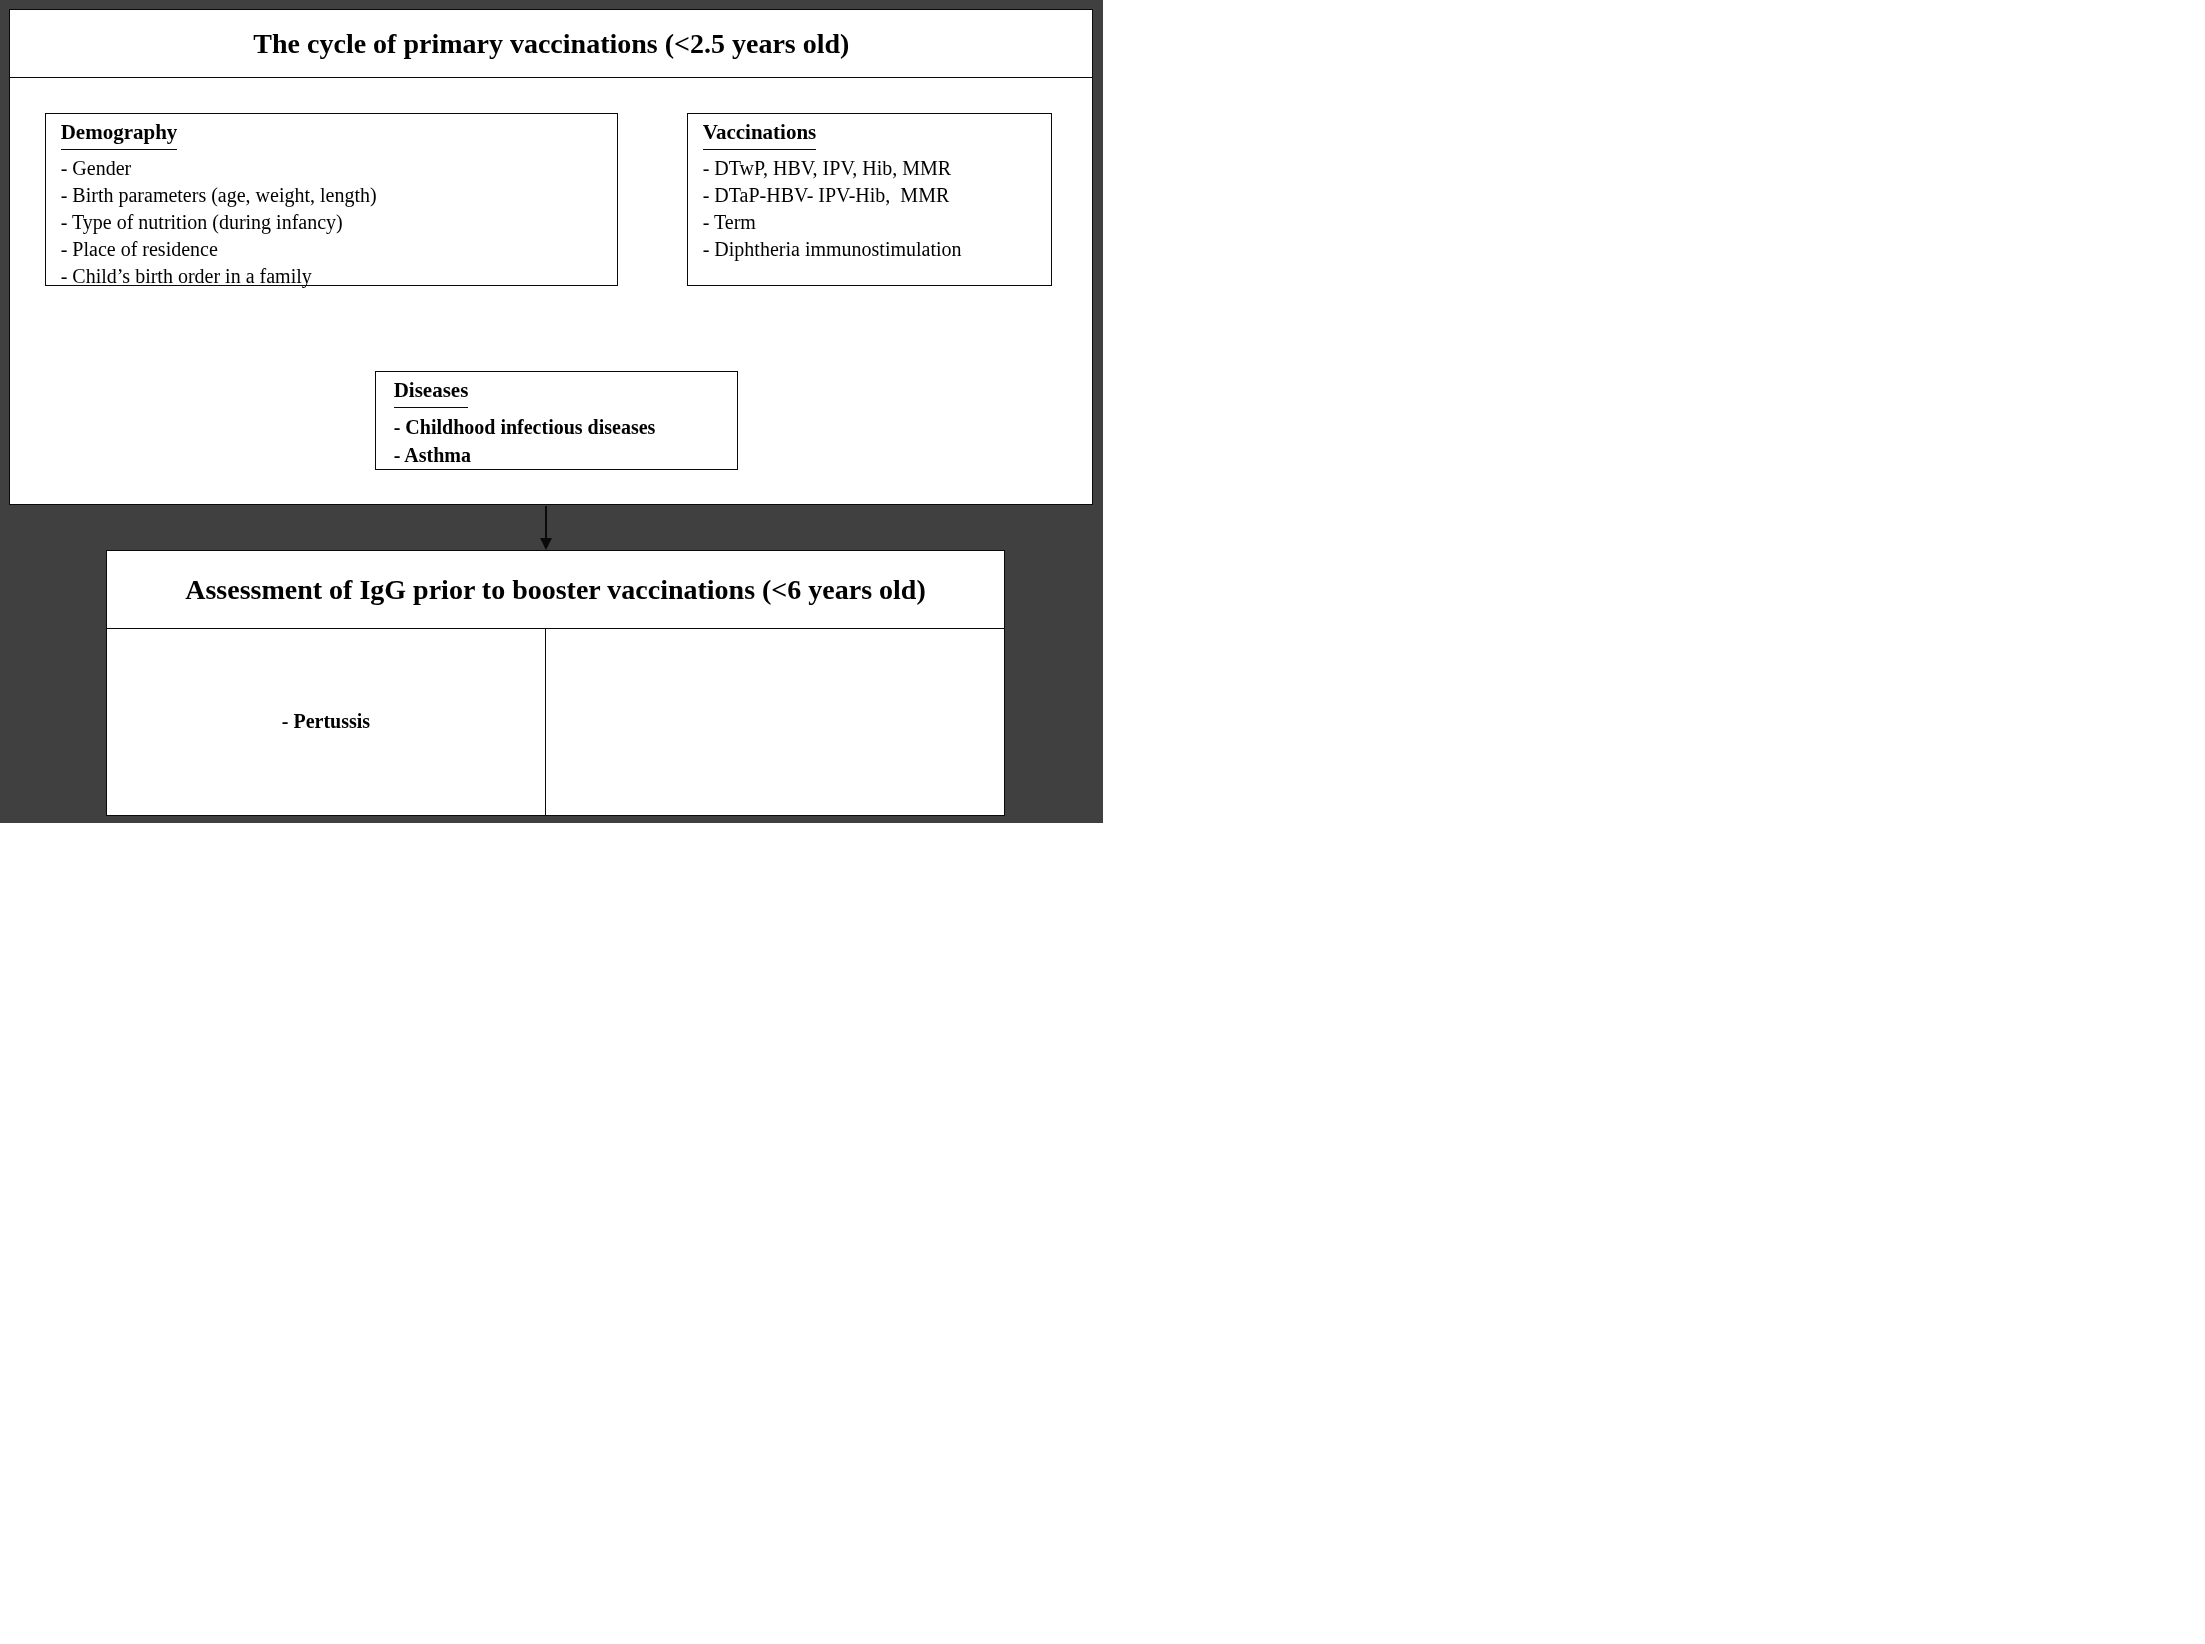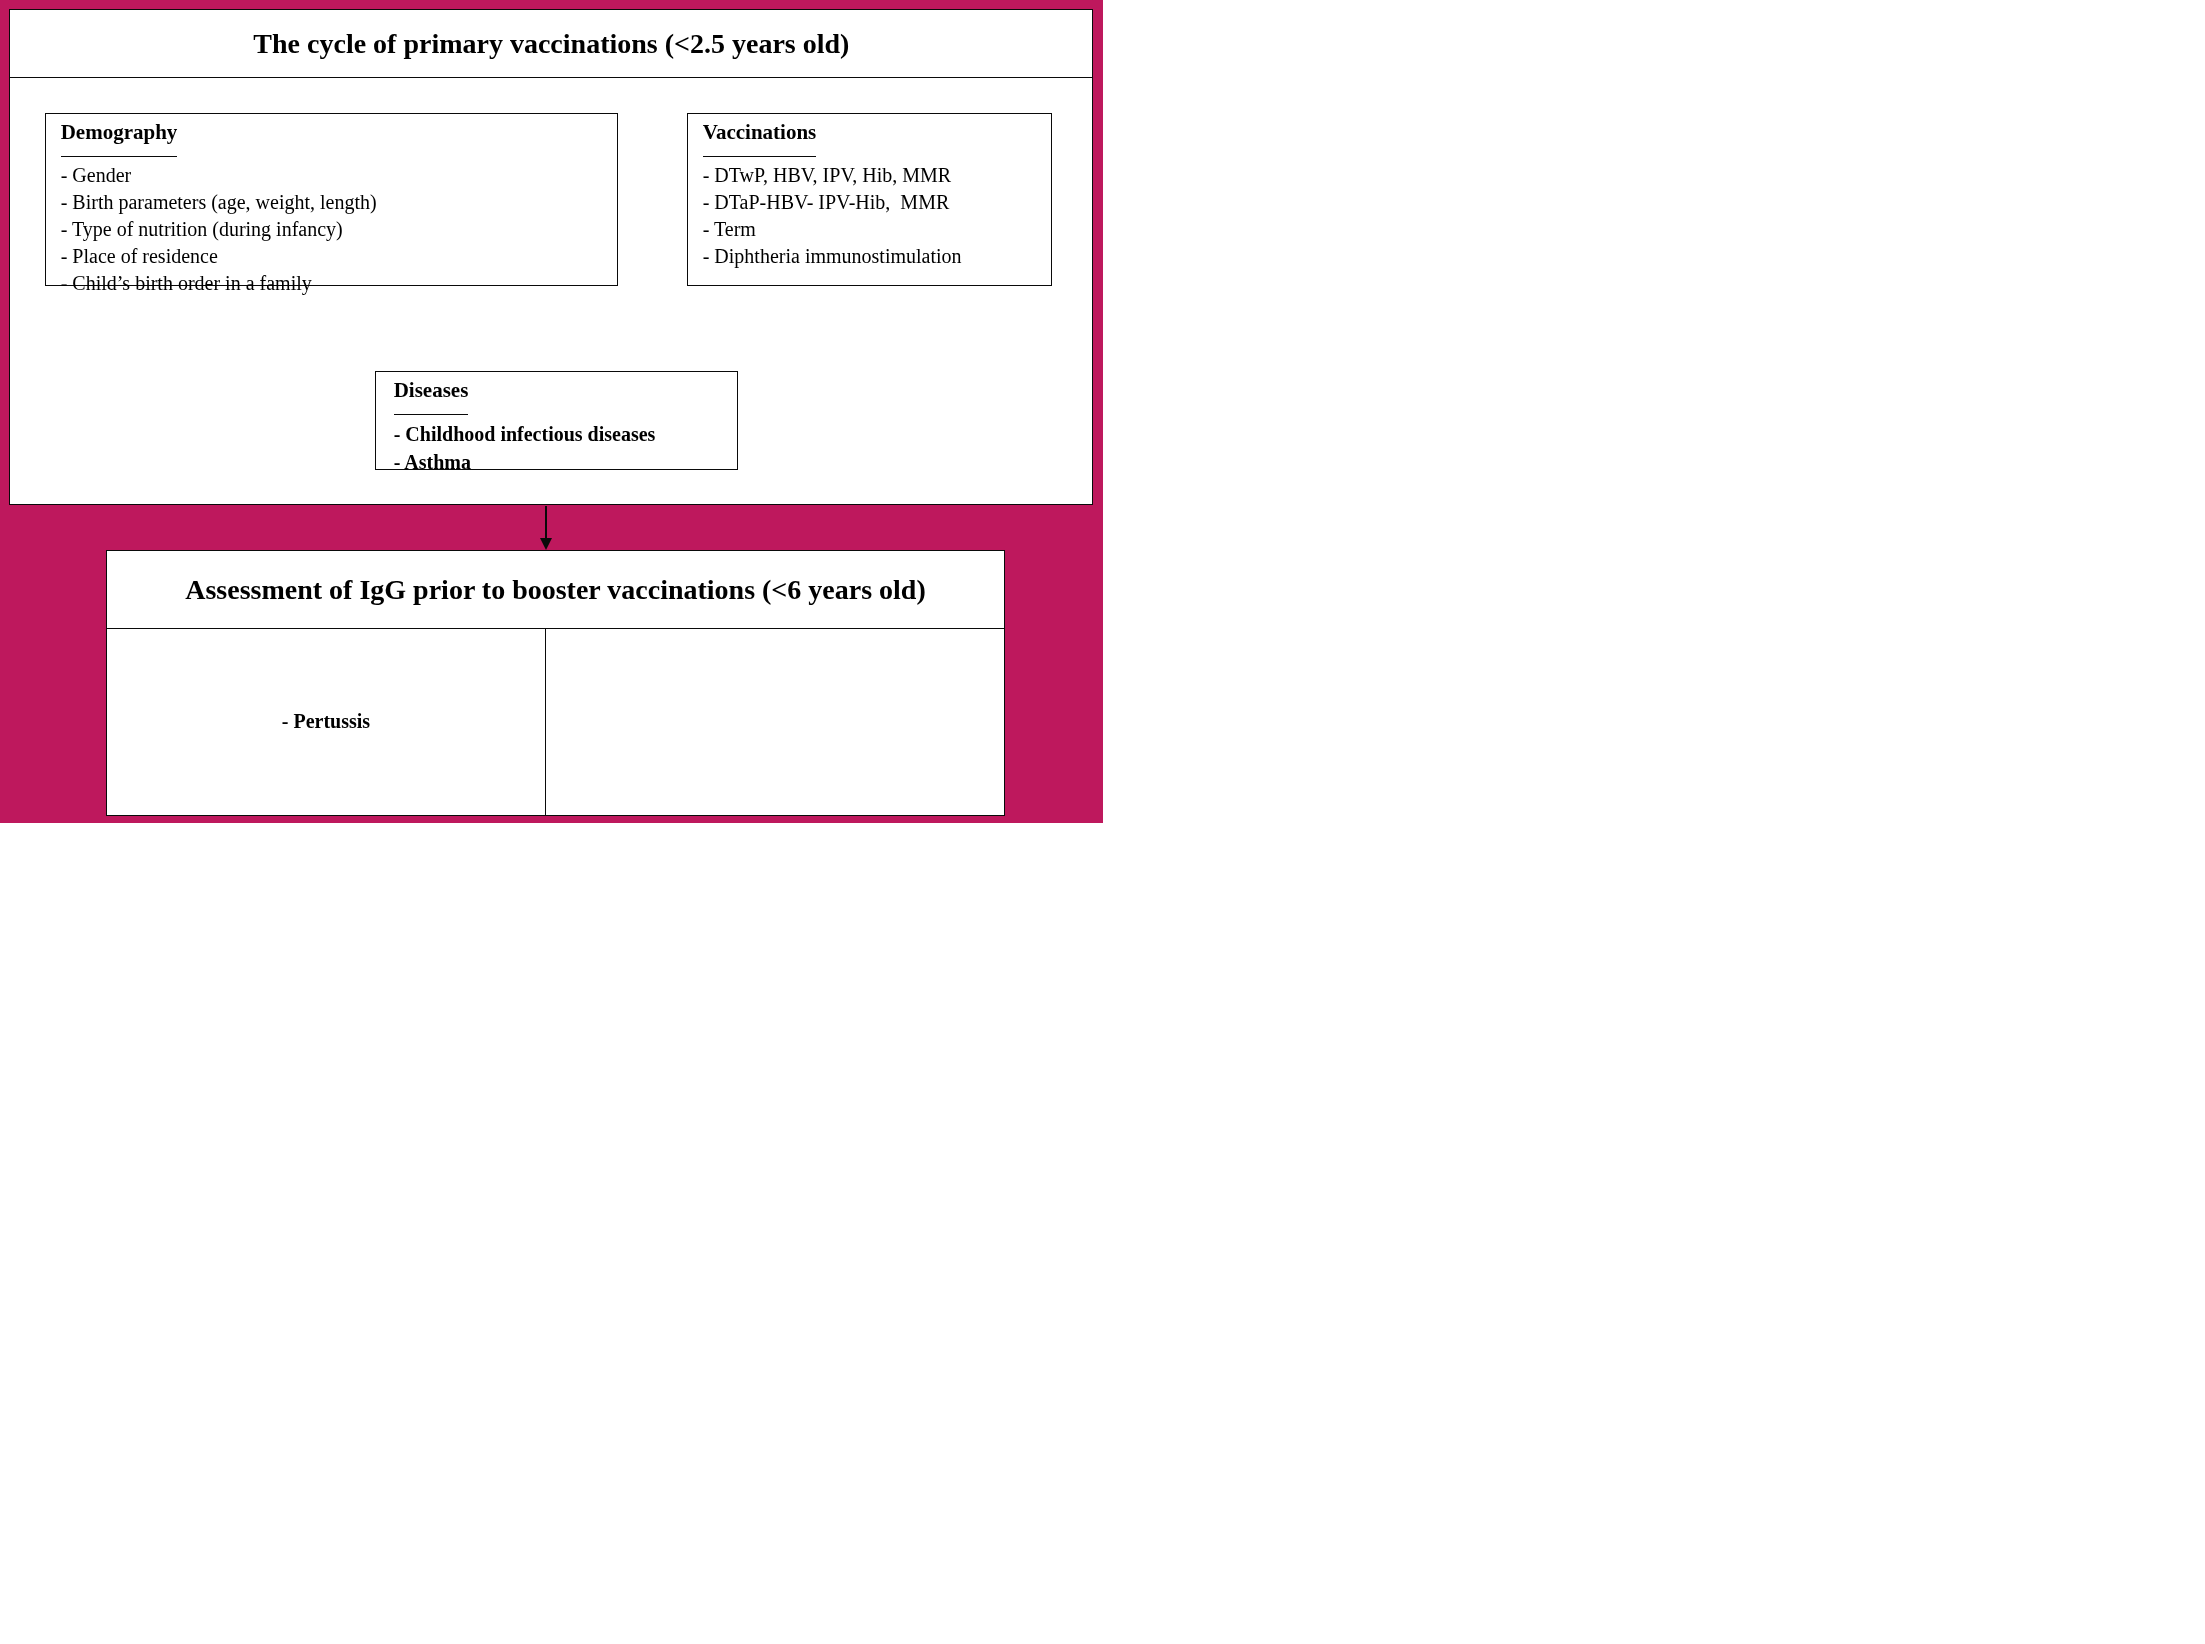--- a/index.html
+++ b/index.html
@@ -1,31 +1,31 @@
 <!DOCTYPE html>
 <html style="font-size:9.4px"><head>
 <meta charset="utf-8">
 <style>
   html,body{margin:0;padding:0;background:#ffffff;}
   .canvas{
-    position:relative;width:1103px;height:823px;background:#be185d;
+    position:relative;width:1103px;height:823px;background:#404040;
     font-family:"Liberation Serif","DejaVu Serif",serif;color:#000;
     overflow:hidden;
   }
   .box{position:absolute;background:#fff;border:1.2px solid #0a0a0a;box-sizing:border-box;}
   .outer{border-width:1.8px;}
   
   .top-outer{left:9.4px;top:9.4px;width:1084px;height:496px;}
   .top-header{height:67px;border-bottom:1.8px solid #0a0a0a;display:flex;align-items:center;justify-content:center;}
   .big-title{font-size:28px;font-weight:bold;letter-spacing:0px;white-space:nowrap;}
   
   .demography{left:45px;top:113px;width:573px;height:173px;padding:7px 5.9px 0 14.7px;}
   .vaccinations{left:687px;top:113px;width:365px;height:173px;padding:7px 5.9px 0 14.7px;}
   .diseases{left:375px;top:371px;width:363px;height:99px;padding:7px 5.9px 0 17.7px;}
-  .sec-heading{display:inline-block;font-size:21px;font-weight:bold;border-bottom:1.8px solid #0a0a0a;padding-bottom:12px;margin-bottom:5.3px;line-height:1.1;}
+  .sec-heading{display:inline-block;font-size:21px;font-weight:bold;border-bottom:1.8px solid #0a0a0a;padding-bottom:5px;margin-bottom:5.3px;line-height:1.1;}
   .sec-list{font-size:20px;line-height:27px;}
   .sec-list.bold{font-weight:bold;line-height:28px;}
   
   .arrow{position:absolute;left:0;top:0;}
   .arrow-shaft{position:absolute;left:545px;top:506px;width:1.8px;height:34px;background:#0a0a0a;}
   .arrow-head{position:absolute;left:540px;top:538px;width:0;height:0;
     border-left:6.5px solid transparent;border-right:6.5px solid transparent;border-top:12.4px solid #0a0a0a;}
   
   .bottom-outer{left:106px;top:550px;width:899px;height:266px;border-width:1.8px;display:flex;flex-direction:column;}
   .bottom-header{height:77px;border-bottom:1.8px solid #0a0a0a;display:flex;align-items:center;justify-content:center;flex:0 0 auto;}

